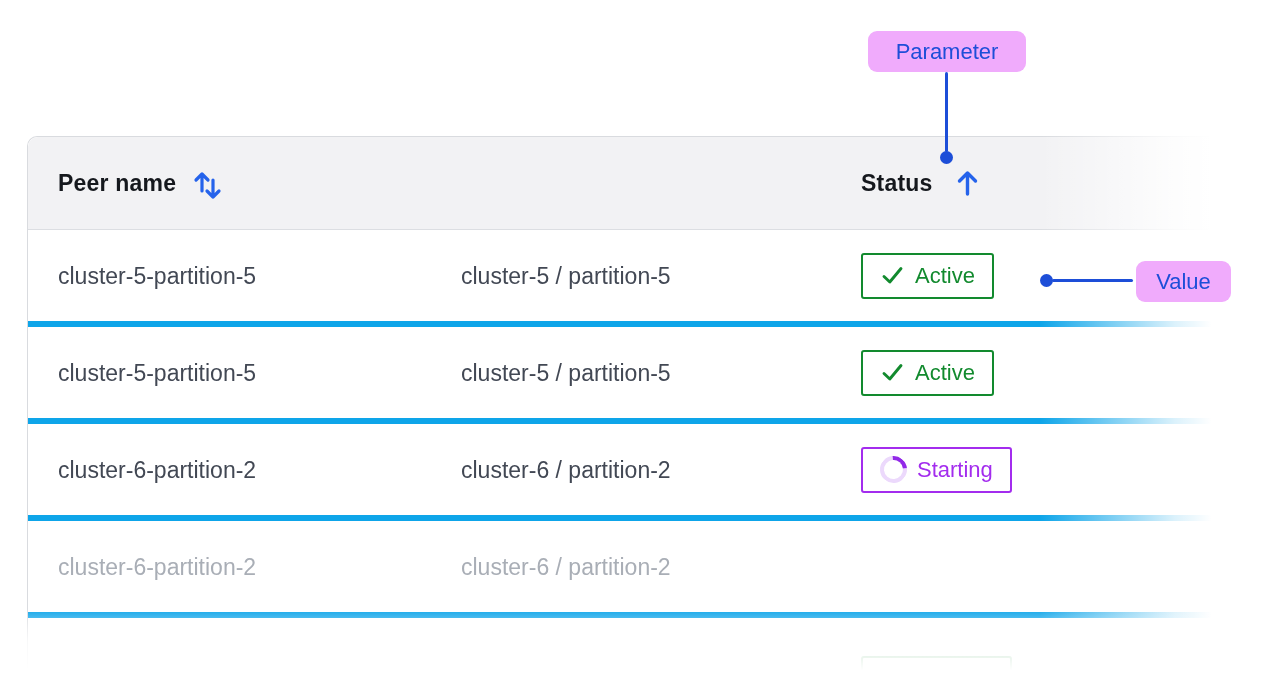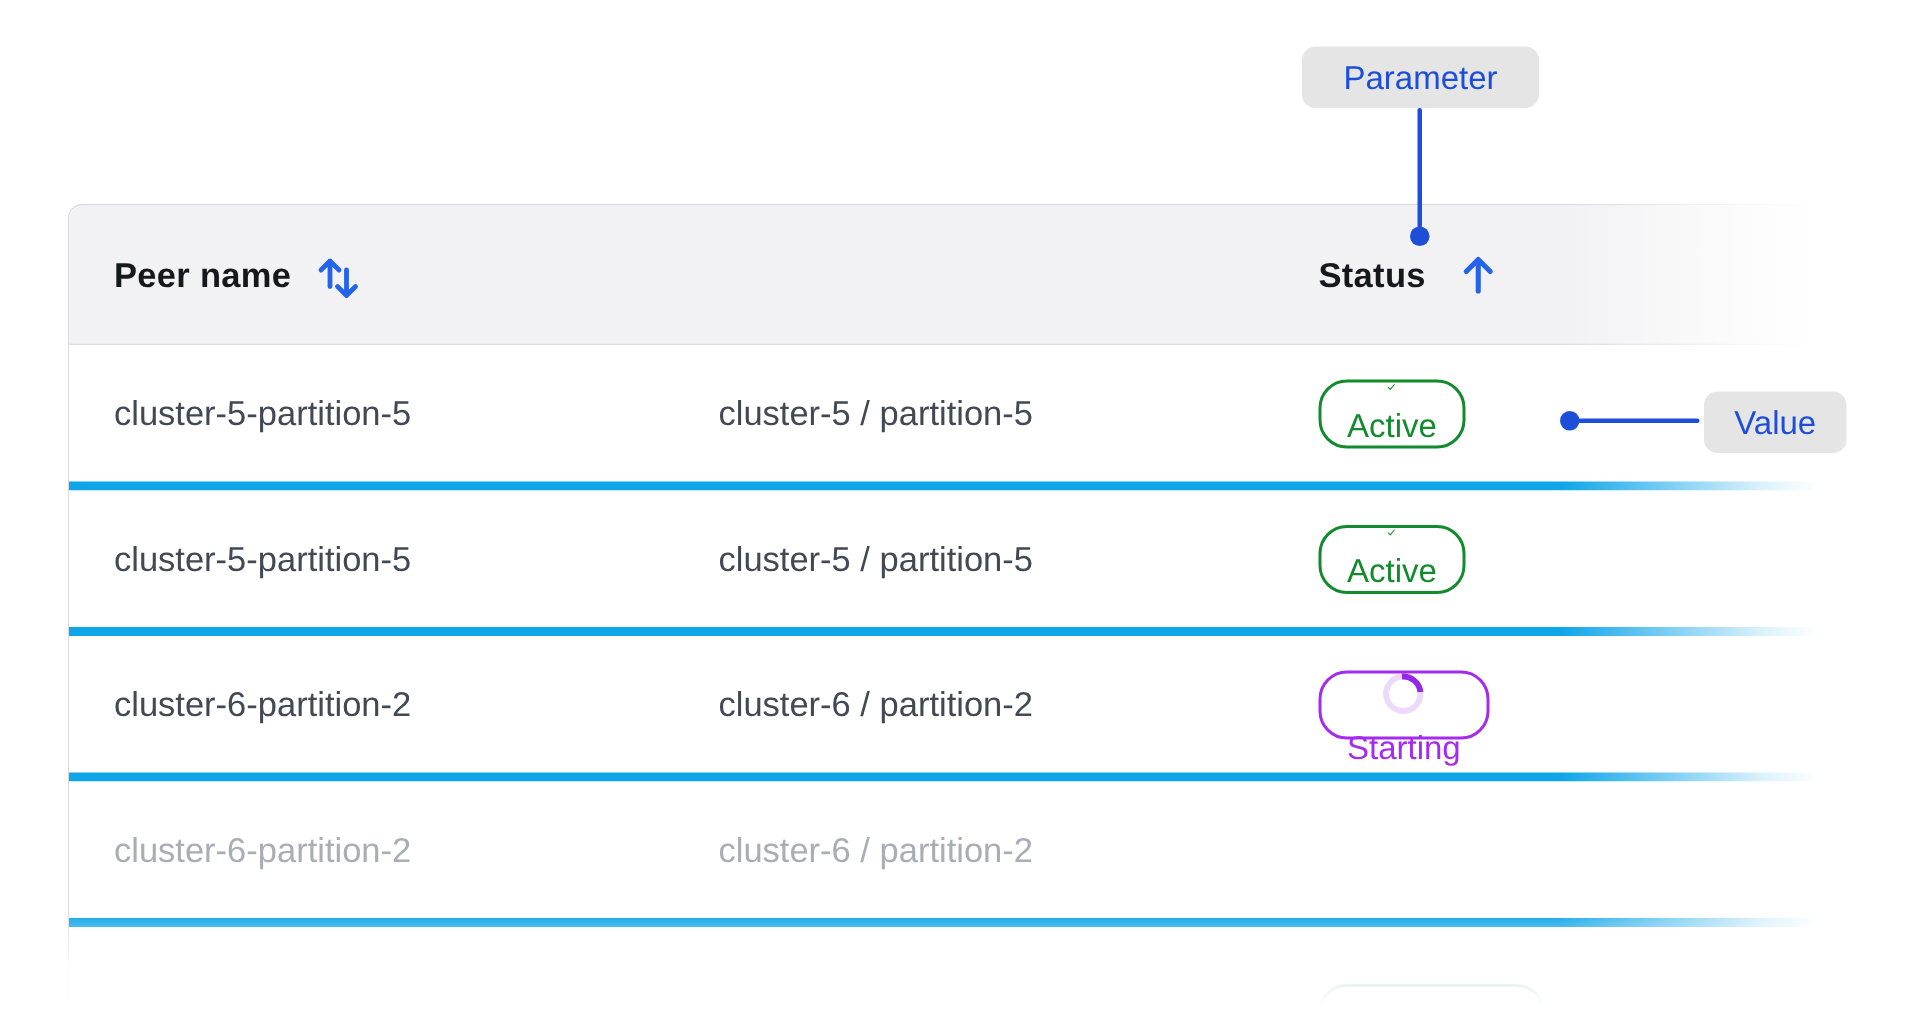--- a/index.html
+++ b/index.html
@@ -5,43 +5,43 @@
   * { margin:0; padding:0; box-sizing:border-box; }
   html,body { background:#ffffff; }
   .canvas {
     position:relative; width:1272px; height:688px; background:#ffffff;
     overflow:hidden;
     font-family:"Liberation Sans","DejaVu Sans",sans-serif;
   }
 
   
   .table-card {
-    position:absolute; left:45px; top:136px; width:1227px; height:552px;
+    position:absolute; left:27px; top:136px; width:1227px; height:552px;
     border-left:1px solid #d9dbdf; border-top:1px solid #d9dbdf;
     border-top-left-radius:10px; z-index:1;
   }
   .thead {
     position:relative; height:93px; background:#f2f2f4;
     border-bottom:1px solid #dcdee2; border-top-left-radius:10px;
   }
   .tr { position:relative; height:97px; border-bottom:6px solid #0ea5e9; background:#fff; }
   .tr.partial { border-bottom:none; height:77px; }
 
   .cell { position:absolute; top:50%; transform:translateY(-50%); display:flex; align-items:center; }
   .c1 { left:30px; } .c2 { left:433px; } .c3 { left:833px; }
 
   .th { gap:16px; font-size:23px; font-weight:700; color:#15181d; letter-spacing:0.2px; }
   .td { font-size:23px; color:#424854; }
   .tr.muted .td { color:#a9aeb6; }
 
   
   .badge {
     display:inline-flex; align-items:center; gap:10px; height:46px;
-    padding:0 17px; border:2px solid; border-radius:19px; background:#fff;
-    font-size:22px; font-weight:500; white-space:nowrap;flex-direction:column;
+    padding:0 17px; border:2px solid; border-radius:3px; background:#fff;
+    font-size:22px; font-weight:500; white-space:nowrap;
   }
   .badge.active   { border-color:#128a2e; color:#128a2e; }
   .badge.starting { border-color:#a32cee; color:#a32cee; }
   .badge.pending  { border-color:#d2d6db; color:#9aa1ab; }
   .badge.faded    { border-color:#128a2e; color:#128a2e; min-width:151px; }
 
   .spinner { width:27px; height:27px; border-radius:50%; border:4px solid; transform:rotate(40deg); flex:0 0 auto; }
   .spinner.purple { border-color:#ecd9fc; border-top-color:#9229e8; }
   .spinner.gray   { border-color:#e9ebee; border-top-color:#42474f; }
 
@@ -52,21 +52,21 @@
   .fade-right {
     position:absolute; left:1040px; right:0; top:136px; bottom:0; z-index:5; pointer-events:none;
     background:linear-gradient(to right, rgba(255,255,255,0) 0%, rgba(255,255,255,0.85) 58%, #ffffff 74%);
   }
   .fade-bottom {
     position:absolute; left:0; right:0; top:608px; height:80px; z-index:6; pointer-events:none;
     background:linear-gradient(to bottom, rgba(255,255,255,0) 0%, rgba(255,255,255,0.82) 42%, #ffffff 78%);
   }
   .pill {
     position:absolute; display:flex; align-items:center; justify-content:center;
-    background:#e5e5e5; color:#1d4ed8; border-radius:9px;
+    background:#f0abfc; color:#1d4ed8; border-radius:9px;
     font-size:22px; font-weight:500; z-index:10;
   }
   .pill-parameter { left:868px; top:31px; width:158px; height:41px; }
   .pill-value     { left:1136px; top:261px; width:95px; height:41px; }
   .conn-vline { position:absolute; left:945px; top:72px; width:3px; height:80px; background:#1d4ed8; border-radius:2px; z-index:10; }
   .conn-hline { position:absolute; left:1052px; top:279px; width:81px; height:3px; background:#1d4ed8; border-radius:2px; z-index:10; }
   .conn-dot { position:absolute; width:13px; height:13px; border-radius:50%; background:#1d4ed8; z-index:10; }
   .dot-parameter { left:940px; top:151px; }
   .dot-value     { left:1040px; top:274px; }
 </style>

